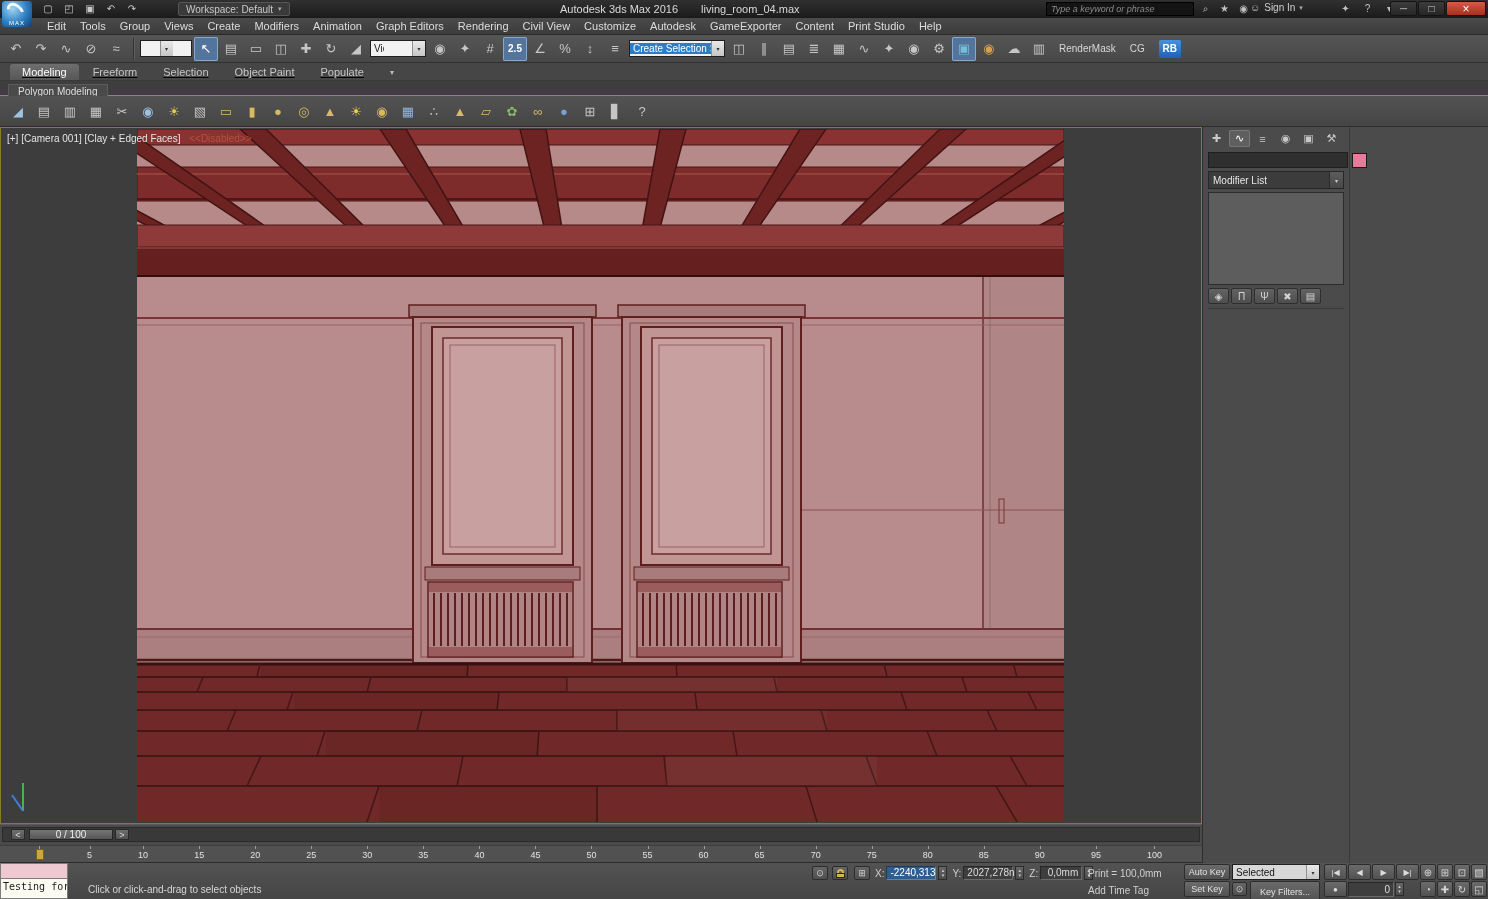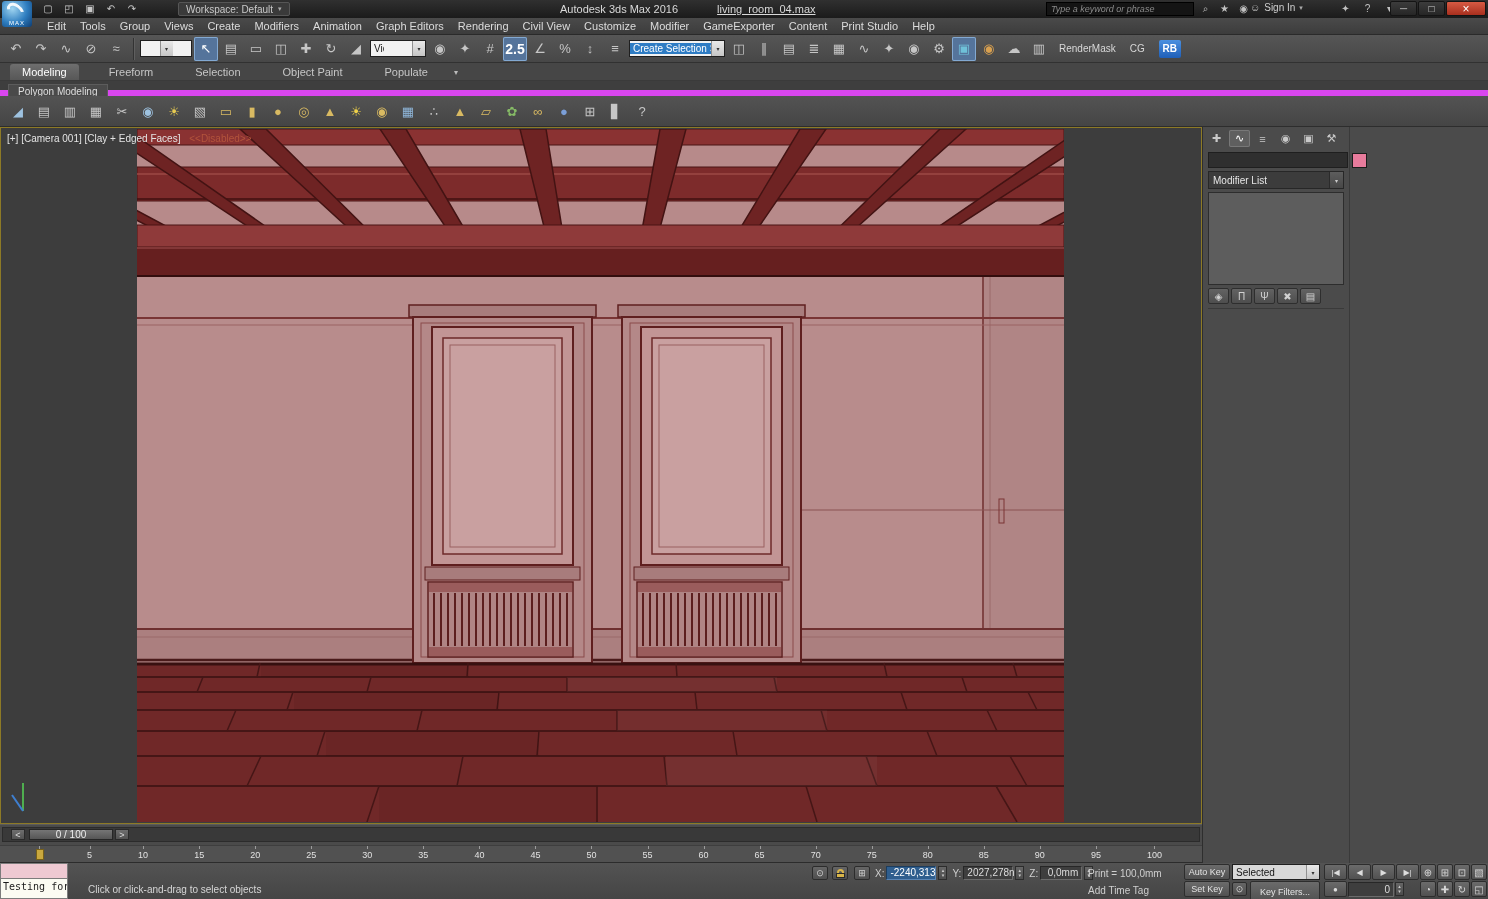--- a/index.html
+++ b/index.html
@@ -13,21 +13,21 @@
         display:flex;align-items:flex-end;justify-content:center;}
   .logo-swoosh{position:absolute;top:3px;left:4px;width:19px;height:13px;border:3px solid rgba(255,255,255,.92);
         border-right-color:transparent;border-bottom-color:transparent;border-radius:50%;transform:rotate(38deg);}
   .logo-text{font-size:6px;color:#fff;letter-spacing:1px;margin-bottom:1px;position:relative;}
   .qa{position:absolute;left:40px;top:1px;display:flex;gap:5px;}
   .qa-btn{width:16px;height:15px;display:flex;align-items:center;justify-content:center;color:#c9c9c9;font-size:10px;cursor:default;}
   .workspace{position:absolute;left:178px;top:2px;height:14px;display:flex;align-items:center;gap:5px;
         background:#3a3a3a;border:1px solid #565656;border-radius:2px;padding:0 7px;color:#c9c9c9;font-size:10px;}
   .ws-caret{font-size:7px;color:#aaa;}
   .tb-title{position:absolute;left:560px;top:3px;font-size:11px;color:#d9d9d9;white-space:nowrap;}
-  .tb-title .doc{margin-left:36px;text-decoration:underline;}
+  .tb-title .doc{margin-left:20px;}
   .search{position:absolute;left:1046px;top:2px;width:148px;height:14px;background:#141414;border:1px solid #000;
         color:#bbb;font-size:9px;font-style:italic;padding:0 4px;font-family:"Liberation Sans",sans-serif;}
   .search::placeholder{color:#8a8a8a;}
   .search-icons{position:absolute;left:1198px;top:1px;display:flex;gap:4px;}
   .ti-btn{width:15px;height:15px;display:flex;align-items:center;justify-content:center;color:#c1c1c1;font-size:10px;}
   .signin{position:absolute;left:1250px;top:2px;display:flex;align-items:center;gap:4px;color:#cfcfcf;font-size:10px;}
   .si-icon{font-size:10px;color:#bbb;}
   .tb-extras{position:absolute;left:1338px;top:1px;display:flex;gap:7px;}
   .win-buttons{position:absolute;right:2px;top:1px;display:flex;gap:1px;}
   .win-btn{width:27px;height:15px;display:flex;align-items:center;justify-content:center;color:#cfcfcf;font-size:10px;
@@ -39,40 +39,40 @@
         border-bottom:1px solid #2a2a2a;display:flex;align-items:center;padding-left:40px;}
   .menu-item{padding:1px 7px;font-size:11px;color:#dcdcdc;white-space:nowrap;}
 
   
   .main-toolbar{position:absolute;left:0;top:35px;width:1488px;height:28px;background:linear-gradient(#565656,#474747);
         border-bottom:1px solid #313131;display:flex;align-items:center;padding-left:4px;gap:2px;}
   .run{display:flex;gap:1px;align-items:center;}
   .tool-tile{width:24px;height:24px;display:flex;align-items:center;justify-content:center;color:#c6c6c6;font-size:13px;
         border-radius:2px;flex:none;}
   .tool-tile.active{background:#55749b;box-shadow:inset 0 0 0 1px #83a9d2;color:#fff;}
-  .tool-tile[data-name="snaps-toggle-icon"]{font-size:14px;font-weight:bold;text-align:right;}
+  .tool-tile[data-name="snaps-toggle-icon"]{font-size:10px;font-weight:bold;text-align:right;}
   .sep{width:2px;height:22px;border-left:1px solid #333;border-right:1px solid #5f5f5f;margin:0 3px;flex:none;}
   .combo{height:17px;background:#f2f2f2;border:1px solid #1f1f1f;display:flex;align-items:center;font-size:10px;color:#151515;flex:none;}
   .combo .val{padding:0 3px;white-space:nowrap;overflow:hidden;flex:1;}
   .combo .val.selhl{background:#2e7cc4;color:#fff;}
   .combo .caret{width:13px;height:100%;background:linear-gradient(#e9e9e9,#c6c6c6);border-left:1px solid #909090;
         display:flex;align-items:center;justify-content:center;font-size:6px;color:#333;}
   .w52{width:52px;flex-direction:column;} .w56{width:56px;gap:28px;} .w92{width:96px;}
   .tb-text{font-size:10px;color:#d8d8d8;padding:0 6px;white-space:nowrap;}
   .rb{width:22px;height:18px;background:linear-gradient(#4a90e0,#1f5fb8);color:#fff;font-weight:bold;font-size:10px;
         display:flex;align-items:center;justify-content:center;border-radius:2px;margin-left:6px;}
 
   
   .ribbon-tabs{position:absolute;left:0;top:63px;width:1488px;height:18px;background:#464646;border-bottom:1px solid #3a3a3a;
         display:flex;align-items:flex-end;padding-left:10px;}
-  .rt-run{display:flex;gap:18px;align-items:flex-end;}
+  .rt-run{display:flex;gap:2px;align-items:flex-end;text-decoration:underline;}
   .ribbon-tab{padding:2px 12px 2px;font-size:11px;color:#c6c6c6;}
   .ribbon-tab.active{background:linear-gradient(#6e6e6e,#575757);color:#fff;border-radius:3px 3px 0 0;}
   .ribbon-opt{margin-left:8px;font-size:8px;color:#bbb;padding:0 6px 3px;}
-  .panel-row{position:absolute;left:0;top:81px;width:1488px;height:15px;background:#3e3e3e;border-bottom:6px solid #d946ef;}
+  .panel-row{position:absolute;left:0;top:81px;width:1488px;height:15px;background:#3e3e3e;border-bottom:1px solid #d946ef;}
   .panel-tab{display:inline-block;margin-left:8px;padding:1px 9px;font-size:10px;color:#dedede;background:#4a4a4a;
         border:1px solid #5c5c5c;border-bottom:none;}
 
   
   .model-toolbar{position:absolute;left:0;top:96px;width:1488px;height:31px;background:linear-gradient(#535353,#454545);
         border-bottom:1px solid #2d2d2d;display:flex;align-items:center;padding-left:6px;gap:2px;}
 
   
   .viewport{position:absolute;left:0;top:127px;width:1202px;height:697px;background:#3d3d3d;
         border:1px solid #8d7a26;}
@@ -243,21 +243,21 @@
       <span class="menu-item" data-name="menu-item">Tools</span>
       <span class="menu-item" data-name="menu-item">Group</span>
       <span class="menu-item" data-name="menu-item">Views</span>
       <span class="menu-item" data-name="menu-item">Create</span>
       <span class="menu-item" data-name="menu-item">Modifiers</span>
       <span class="menu-item" data-name="menu-item">Animation</span>
       <span class="menu-item" data-name="menu-item">Graph Editors</span>
       <span class="menu-item" data-name="menu-item">Rendering</span>
       <span class="menu-item" data-name="menu-item">Civil View</span>
       <span class="menu-item" data-name="menu-item">Customize</span>
-      <span class="menu-item" data-name="menu-item">Modifier</span>
+      <span class="menu-item" data-name="menu-item">Autodesk</span>
       <span class="menu-item" data-name="menu-item">GameExporter</span>
       <span class="menu-item" data-name="menu-item">Content</span>
       <span class="menu-item" data-name="menu-item">Print Studio</span>
       <span class="menu-item" data-name="menu-item">Help</span>
     </div>
 
   <div class="main-toolbar" data-name="main-toolbar">
     <span class="run">
 
     <span class="tool-tile" data-name="undo-icon">

